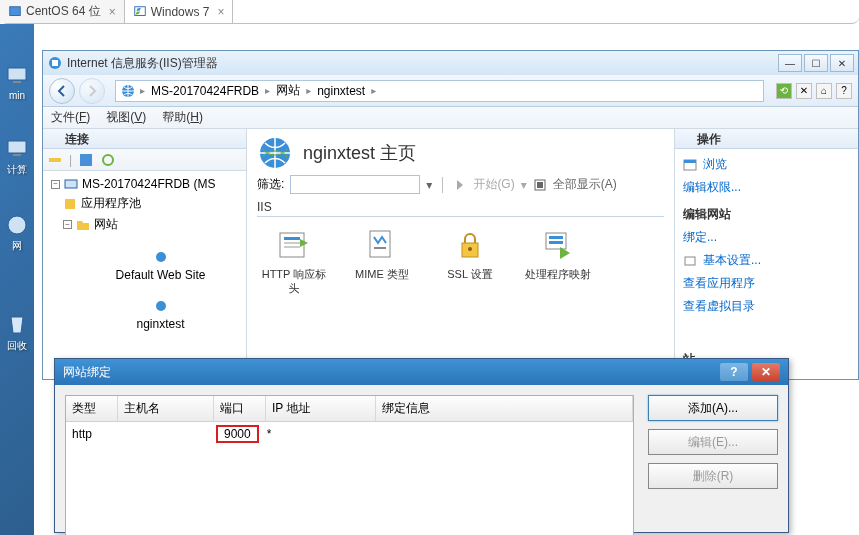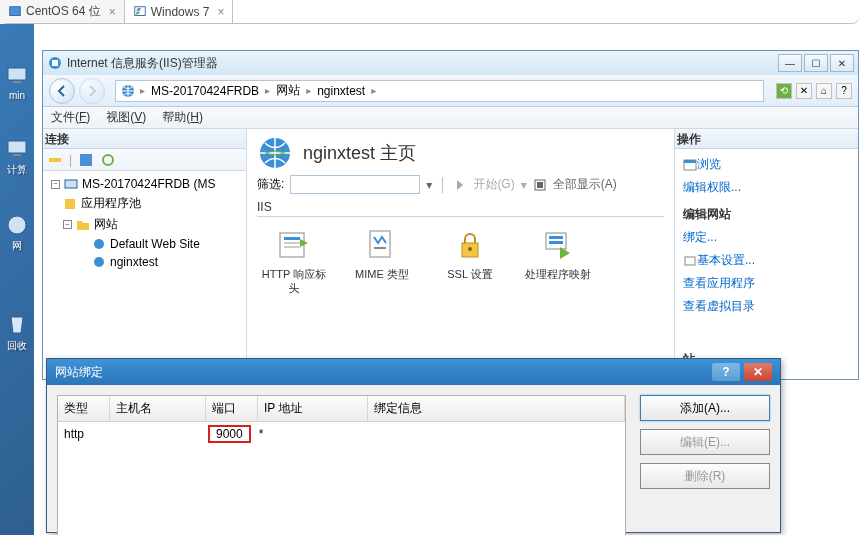--- a/index.html
+++ b/index.html
@@ -41,27 +41,27 @@
     .menu-bar { height: 22px; background: linear-gradient(#f7f9fc,#eef3f9); border-bottom: 1px solid #d0dae5; display: flex; align-items: center; padding: 0 8px; gap: 16px; font-size: 12px; }
     .menu-item { color: #333; }
     .menu-item u { text-decoration: underline; }
     
     
     .iis-main { display: flex; height: 250px; }
     
     
     .panel { border-right: 1px solid #d0dae5; display: flex; flex-direction: column; }
     .panel-left { width: 204px; }
-    .panel-header { height: 20px; background: linear-gradient(#f2f7fd,#e3edf8); border-bottom: 1px solid #c7d6e6; padding: 2px 2px; font-size: 12px; color: #333; font-weight: bold; }
+    .panel-header { height: 20px; background: linear-gradient(#f2f7fd,#e3edf8); border-bottom: 1px solid #c7d6e6; padding: 2px 22px; font-size: 12px; color: #333; font-weight: bold; }
     .panel-toolbar { height: 22px; background: linear-gradient(#f7f9fc,#eef3f9); border-bottom: 1px solid #d0dae5; display: flex; align-items: center; padding: 0 4px; gap: 6px; }
     .tb-ic { width: 16px; height: 16px; }
     .tree { padding: 4px; font-size: 12px; }
     .tree-node { padding: 2px 0 2px 4px; display: flex; align-items: center; gap: 4px; }
     .tree-node.l1 { padding-left: 16px; }
-    .tree-node.l2 { padding-left: 32px; }
+    .tree-node.l2 { padding-left: 32px; flex-direction: column; }
     .tree-toggle { width: 9px; height: 9px; border: 1px solid #888; display: inline-flex; align-items: center; justify-content: center; font-size: 8px; line-height: 1; color: #555; }
     .tree-ic { width: 14px; height: 14px; }
     
     
     .panel-center { flex: 1; padding: 6px 10px; background: #fff; }
     .center-title { display: flex; align-items: center; gap: 10px; margin-bottom: 4px; }
     .center-title .big-ic { width: 36px; height: 36px; }
     .center-title h1 { font-size: 18px; font-weight: normal; color: #333; }
     .filter-row { display: flex; align-items: center; gap: 6px; font-size: 12px; margin-bottom: 4px; }
     .filter-row input { height: 19px; width: 130px; border: 1px solid #abc5dc; }
@@ -71,26 +71,26 @@
     .filter-row .f-act.disabled { color: #aaa; }
     .group-header { border-bottom: 1px solid #c7d6e6; font-size: 12px; color: #333; padding: 2px 0; margin-bottom: 6px; }
     .features { display: flex; gap: 18px; padding: 4px 2px; }
     .feature { width: 70px; text-align: center; }
     .feature .f-ic { width: 36px; height: 36px; margin: 0 auto 4px; display: block; }
     .feature .f-lbl2 { font-size: 11px; color: #333; line-height: 1.3; }
     
     
     .panel-right { width: 184px; border-left: 1px solid #d0dae5; border-right: none; }
     .actions { padding: 4px 8px; }
-    .action-item { display: flex; align-items: center; padding: 3px 0; font-size: 12px; color: #06c; cursor: default; }
+    .action-item { display: flex; align-items: center; gap: 6px; padding: 3px 0; font-size: 12px; color: #06c; cursor: default; }
     .action-item.header { color: #333; font-weight: bold; margin-top: 4px; }
     .action-item .a-ic { width: 14px; height: 14px; }
     
     
-    .dialog { position: absolute; left: 46px; top: 358px; width: 735px; height: 175px; border: 1px solid #395a85; background: #f0f0f0; box-shadow: 2px 2px 6px rgba(0,0,0,.3); }
+    .dialog { position: absolute; left: 54px; top: 358px; width: 735px; height: 175px; border: 1px solid #395a85; background: #f0f0f0; box-shadow: 2px 2px 6px rgba(0,0,0,.3); }
     .dlg-title { height: 26px; background: linear-gradient(#3e93d6,#2b74b8); color: #fff; display: flex; align-items: center; padding: 0 8px; font-size: 12px; }
     .dlg-title .t { flex: 1; }
     .dlg-btns { display: flex; gap: 4px; }
     .dlg-btn { width: 28px; height: 18px; display: flex; align-items: center; justify-content: center; border-radius: 2px; }
     .dlg-help { background: linear-gradient(#7db7e6,#5a9dd3); color: #fff; font-weight: bold; }
     .dlg-close { background: linear-gradient(#e67a68,#c7452f); color: #fff; font-weight: bold; }
     .dlg-body { padding: 10px; display: flex; gap: 14px; }
     .dlg-table { flex: 1; background: #fff; border: 1px solid #b0b0b0; height: 152px; }
     .dlg-th { display: flex; background: linear-gradient(#fdfdfd,#ececec); border-bottom: 1px solid #d0d0d0; font-size: 12px; }
     .dlg-th > div { padding: 4px 6px; border-right: 1px solid #d8d8d8; }

